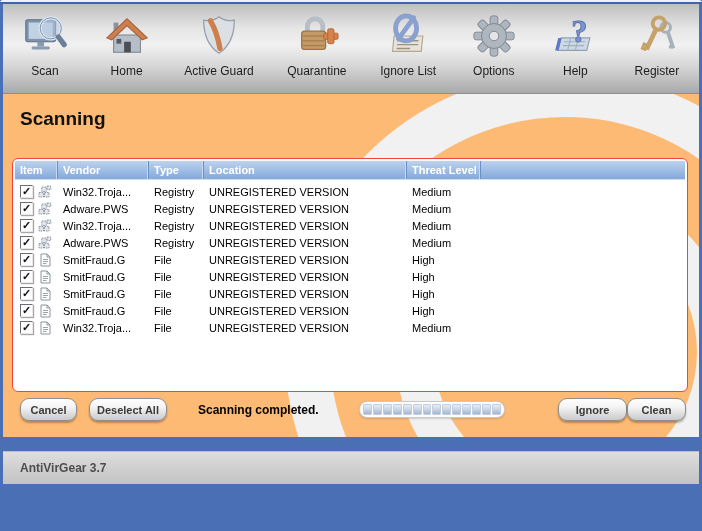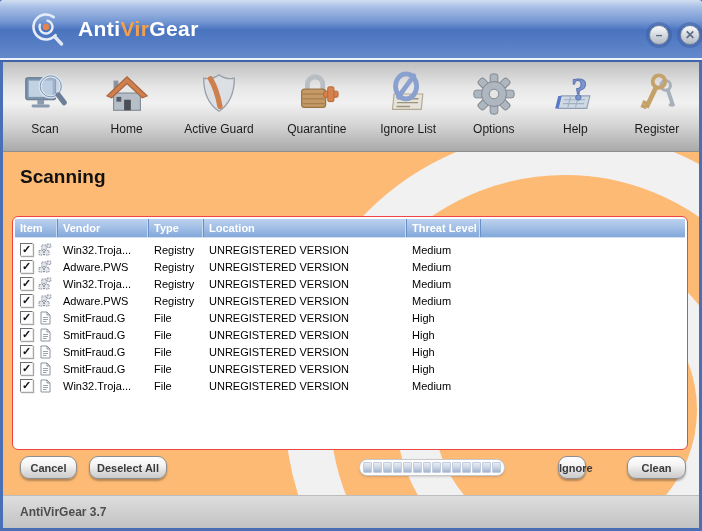--- a/index.html
+++ b/index.html
@@ -57,52 +57,39 @@
   .row-icon { width:14px; height:14px; display:inline-flex; }
 
   
   .footer-row { position:absolute; left:9px; top:302px; width:676px; height:28px; z-index:2; }
   .btn { position:absolute; top:2px; height:23px; border-radius:9px; border:1px solid #8e8e8e;
     background:linear-gradient(180deg,#ffffff 0%,#f3f3f3 40%,#dadada 75%,#cbcbcb 100%);
     box-shadow:0 2px 2px rgba(0,0,0,.28); font-family:"Liberation Sans",sans-serif;
     font-size:11px; font-weight:bold; color:#3a3a3a; text-align:center; cursor:pointer; }
   .btn-cancel { left:8px; width:57px; }
   .btn-deselect { left:77px; width:78px; }
-  .btn-ignore { left:546px; width:28px; }
+  .btn-ignore { left:546px; width:69px; }
   .btn-clean { left:615px; width:59px; }
   .scan-status { position:absolute; left:186px; top:7px; font-size:12px; font-weight:bold; color:#000; }
   .progress { position:absolute; left:347px; top:5px; width:146px; height:17px; background:#fdfdfd;
     border:1px solid #c9c9c9; border-radius:8px; box-shadow:0 1px 2px rgba(0,0,0,.15);
     display:flex; align-items:center; gap:1px; padding:0 3px; }
   .seg { width:9px; height:11px; border:1px solid #c2cddf; border-radius:1px;
     background:linear-gradient(180deg,#e8edf4 0%,#c9d4e4 50%,#a3b5d1 100%); }
 
   
-  .statusbar { height:33px; margin:0 3px; background:linear-gradient(180deg,#dedede 0%,#cdcdcd 60%,#c3c3c3 100%);
+  .statusbar { height:33px; margin:14px 3px; background:linear-gradient(180deg,#dedede 0%,#cdcdcd 60%,#c3c3c3 100%);
     border-top:1px solid #bdbdbd; display:flex; align-items:center; padding-left:17px; }
   .statusbar-text { font-size:12px; font-weight:bold; color:#4d4d4d; }
 </style>
 </head>
 <body>
 
 <div class="window">
 
-  <div class="titlebar">
-    <span class="logo"><svg viewBox="0 0 36 36" width="36" height="36">
-    <circle cx="16" cy="15" r="12.5" fill="none" stroke="#e6edf8" stroke-width="2.6" stroke-dasharray="58 20" stroke-linecap="round" transform="rotate(40 16 15)"></circle>
-    <circle cx="16" cy="15" r="6.5" fill="none" stroke="#e6edf8" stroke-width="2.4" stroke-dasharray="30 9" stroke-linecap="round" transform="rotate(-70 16 15)"></circle>
-    <circle cx="16" cy="15" r="3.2" fill="#e8834e"></circle>
-    <line x1="25" y1="25" x2="31.5" y2="32" stroke="#dfe8f4" stroke-width="3.4" stroke-linecap="round"></line>
-  </svg></span>
-    <div class="app-title">
-      <span style="color:#ffffff">Anti</span><span style="color:#f2a04e">Vir</span><span style="color:#ffffff">Gear</span>
-    </div>
-    <div class="win-btn minimize">–</div>
-    <div class="win-btn close">✕</div>
-  </div>
   <div class="titlebar-sep1"></div>
   <div class="titlebar-sep2"></div>
 
   <div class="toolbar">
       <div class="tb-item">
         <span class="tb-icon">
           <svg viewBox="0 0 48 48" width="46" height="46">
     <rect x="4" y="7" width="31" height="23" rx="2" fill="#7e94ad" stroke="#5c7086" stroke-width="1.2"></rect>
     <rect x="7" y="10" width="25" height="17" fill="#c2d2e2"></rect>
     <rect x="16" y="30" width="7" height="5" fill="#8a9ab0"></rect>
@@ -392,20 +379,21 @@
             <div class="td cw2">File</div>
             <div class="td cw3">UNREGISTERED VERSION</div>
             <div class="td cw4">Medium</div>
           </div>
         </div>
     </div>
 
     <div class="footer-row">
       <button class="btn btn-cancel">Cancel</button>
       <button class="btn btn-deselect">Deselect All</button>
+      <div class="scan-status">Scanning completed.</div>
       <div class="progress">
           <span class="seg"></span>
           <span class="seg"></span>
           <span class="seg"></span>
           <span class="seg"></span>
           <span class="seg"></span>
           <span class="seg"></span>
           <span class="seg"></span>
           <span class="seg"></span>
           <span class="seg"></span>

